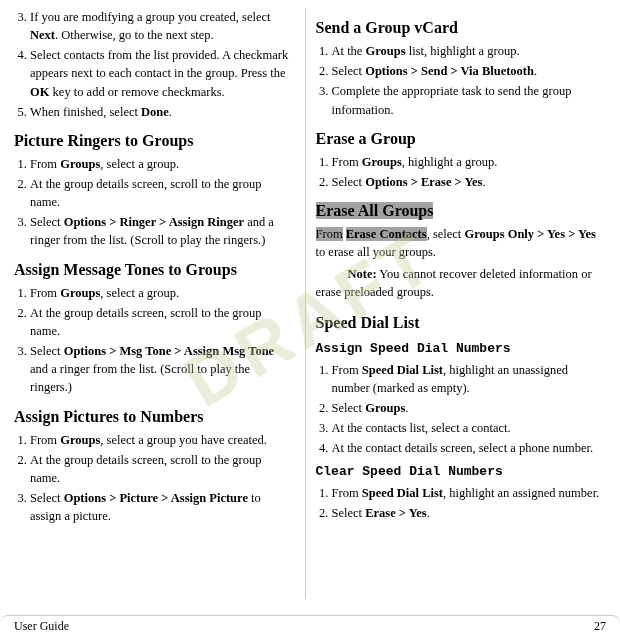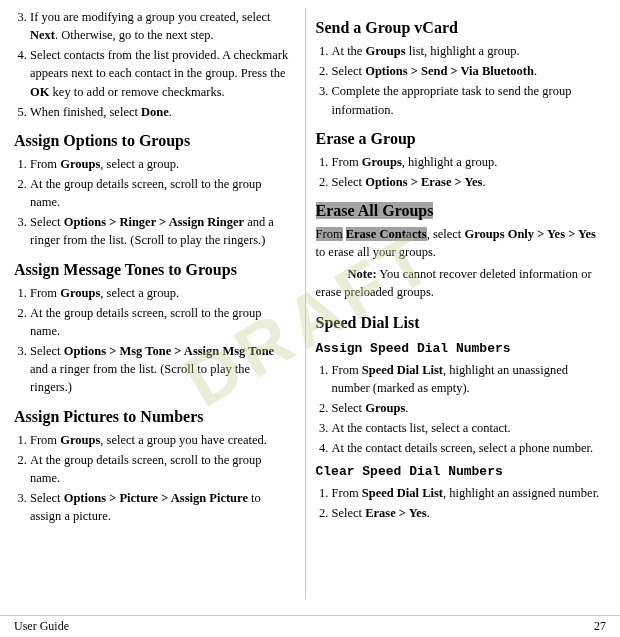--- a/index.html
+++ b/index.html
@@ -113,20 +113,21 @@
     }
 
     .footer {
       height: 22px;
       display: flex;
       align-items: center;
       justify-content: space-between;
       padding: 0 14px;
       border-top: 1px solid #ccc;
       font-size: 12px;
+      border-radius: 8px;
     }
 
     .divider {
       width: 1px;
       background: #ccc;
       margin: 8px 0;
     }
   </style>
 </head>
 <body>
@@ -141,21 +142,21 @@
           If you are modifying a group you created, select <span class="bold">Next</span>. Otherwise, go to the next step.
         </li>
         <li>
           Select contacts from the list provided. A checkmark appears next to each contact in the group. Press the <span class="bold">OK</span> key to add or remove checkmarks.
         </li>
         <li>
           When finished, select <span class="bold">Done</span>.
         </li>
       </ol>
 
-      <div class="section-heading">Assign Options to Groups</div>
+      <div class="section-heading">Picture Ringers to Groups</div>
       <ol>
         <li>From <span class="bold">Groups</span>, select a group.</li>
         <li>At the group details screen, scroll to the group name.</li>
         <li>Select <span class="bold">Options &gt; Ringer &gt; Assign Ringer</span> and a ringer from the list. (Scroll to play the ringers.)</li>
       </ol>
 
       <div class="section-heading">Assign Message Tones to Groups</div>
       <ol>
         <li>From <span class="bold">Groups</span>, select a group.</li>
         <li>At the group details screen, scroll to the group name.</li>

